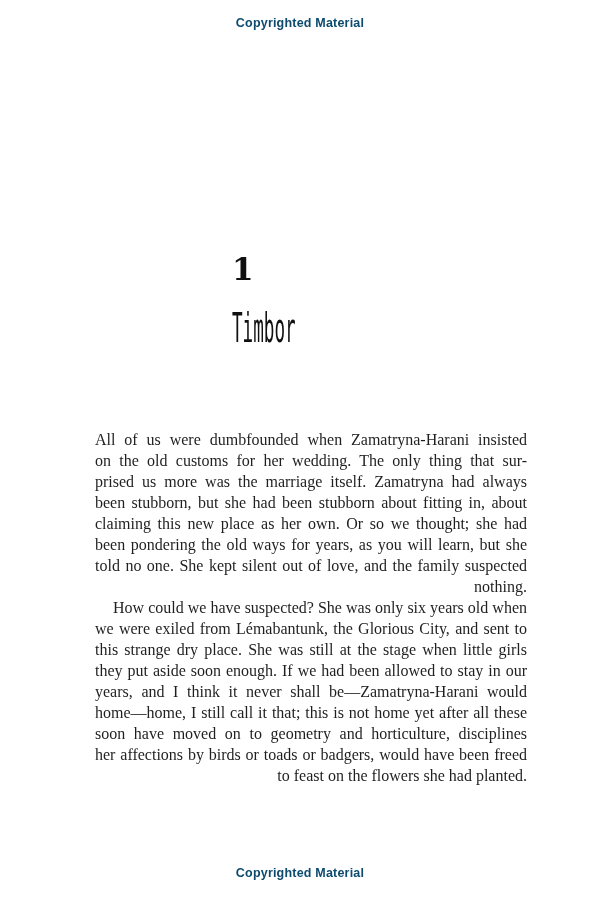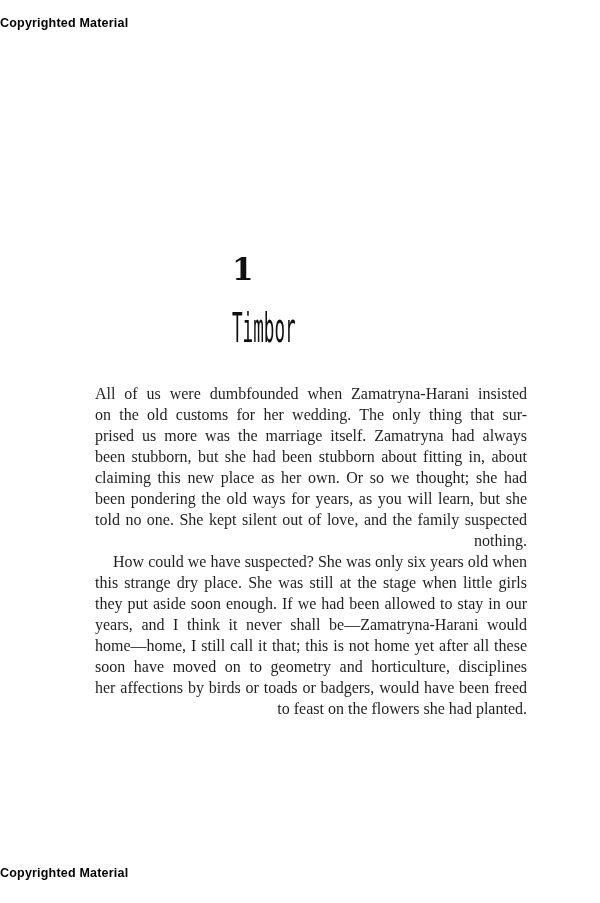--- a/index.html
+++ b/index.html
@@ -12,25 +12,26 @@
     width: 600px;
     height: 903px;
     background: #ffffff;
     overflow: hidden;
     font-family: "Liberation Serif", serif;
   }
   .copyright {
     position: absolute;
     left: 0;
     width: 100%;
+    text-align: center;
     font-family: "Liberation Sans", sans-serif;
     font-weight: bold;
     font-size: 12.5px;
     letter-spacing: 0.2px;
-    color: #000000;
+    color: #0c4a6e;
   }
   .copyright.top { top: 16px; }
   .copyright.bottom { top: 866px; }
 
   .chapter-number {
     position: absolute;
     left: 232px;
     top: 252px;
     font-family: "DejaVu Serif", serif;
     font-weight: bold;
@@ -48,21 +49,21 @@
     line-height: 1.1;
     color: #101010;
     transform: scale(0.44, 1);
     transform-origin: 0 0;
     white-space: nowrap;
   }
 
   .body-text {
     position: absolute;
     left: 95px;
-    top: 383px;
+    top: 429px;
     width: 432px;
     font-size: 16px;
     line-height: 21px;
     color: #1f1f1f;
   }
   .paragraph { margin: 0; }
   .line { text-align: right; white-space: normal; }
   .line.justified {
     text-align: justify;
     text-align-last: justify;
@@ -86,20 +87,21 @@
         <div class="line justified">on the old customs for her wedding. The only thing that sur-</div>
         <div class="line justified">prised us more was the marriage itself. Zamatryna had always</div>
         <div class="line justified">been stubborn, but she had been stubborn about fitting in, about</div>
         <div class="line justified">claiming this new place as her own. Or so we thought; she had</div>
         <div class="line justified">been pondering the old ways for years, as you will learn, but she</div>
         <div class="line justified">told no one. She kept silent out of love, and the family suspected</div>
         <div class="line">nothing.</div>
       </div>
       <div class="paragraph">
         <div class="line justified indented">How could we have suspected? She was only six years old when</div>
+        <div class="line justified">we were exiled from Lémabantunk, the Glorious City, and sent to</div>
         <div class="line justified">this strange dry place. She was still at the stage when little girls</div>
         <div class="line justified">they put aside soon enough. If we had been allowed to stay in our</div>
         <div class="line justified">years, and I think it never shall be—Zamatryna-Harani would</div>
         <div class="line justified">home—home, I still call it that; this is not home yet after all these</div>
         <div class="line justified">soon have moved on to geometry and horticulture, disciplines</div>
         <div class="line justified">her affections by birds or toads or badgers, would have been freed</div>
         <div class="line">to feast on the flowers she had planted.</div>
       </div>
     </div>
 

